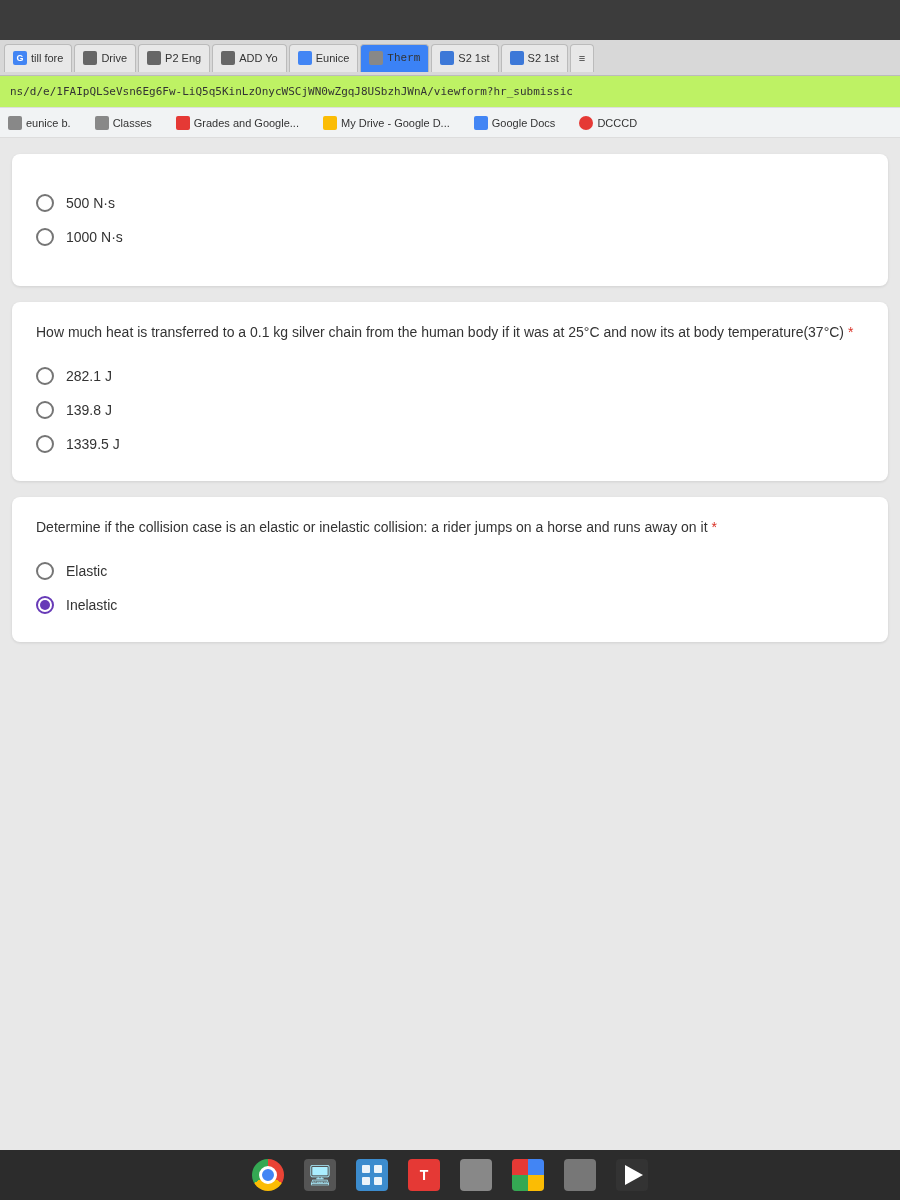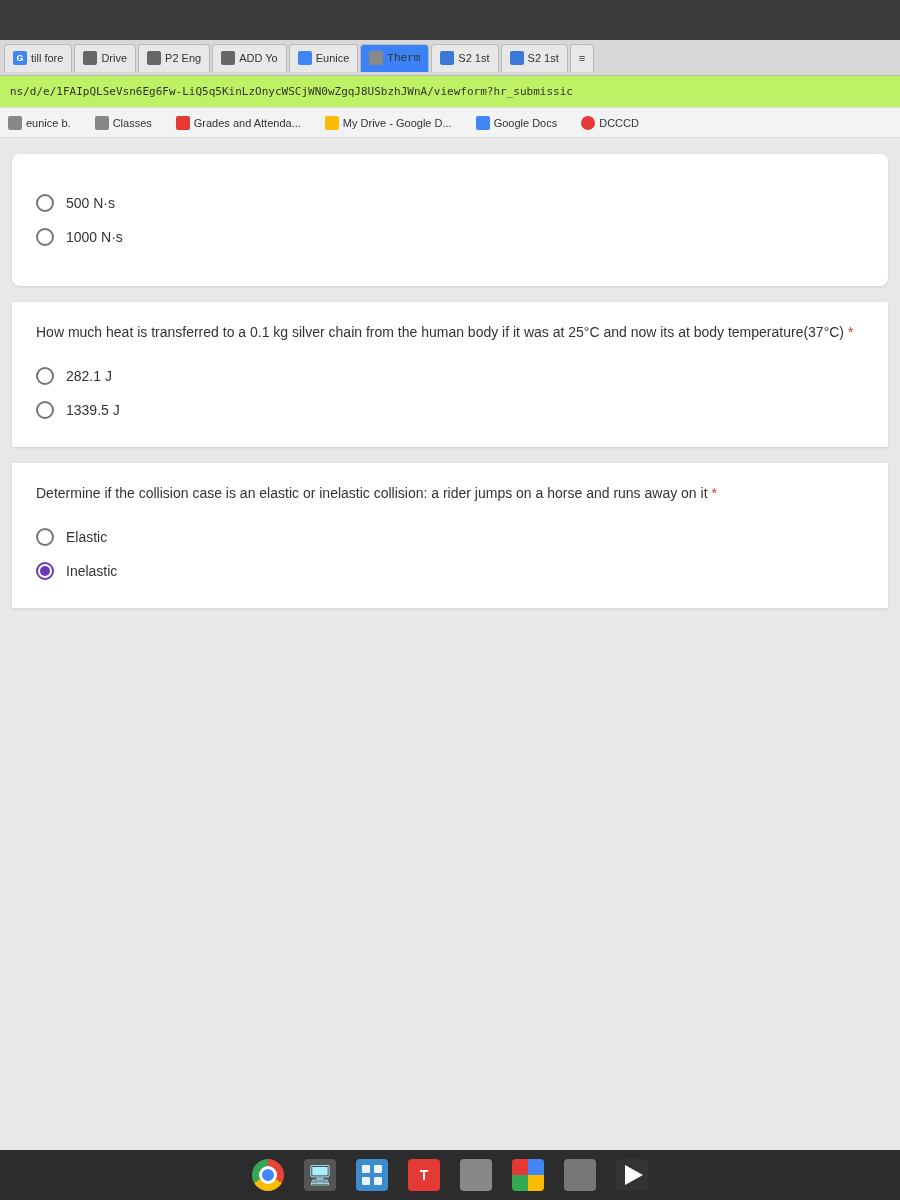--- a/index.html
+++ b/index.html
@@ -110,21 +110,21 @@
     .main-content {
       width: 100%;
       background: #e8e8e8;
       padding: 16px 12px;
       flex: 1;
     }
 
     
     .question-card {
       background: #fff;
-      border-radius: 0;
+      border-radius: 8px;
       padding: 20px 24px;
       margin-bottom: 16px;
       box-shadow: 0 1px 3px rgba(0,0,0,0.1);
     }
 
     
     .options-card {
       background: #fff;
       border-radius: 8px;
       padding: 32px 24px;
@@ -285,21 +285,21 @@
   <div class="bookmark-item">
     <div class="bookmark-icon" style="background:#888;"></div>
     <span>eunice b.</span>
   </div>
   <div class="bookmark-item">
     <div class="bookmark-icon" style="background:#888;"></div>
     <span>Classes</span>
   </div>
   <div class="bookmark-item">
     <div class="bookmark-icon" style="background:#e53935;"></div>
-    <span>Grades and Attenda...</span>
+    <span>Grades and Google...</span>
   </div>
   <div class="bookmark-item">
     <div class="bookmark-icon" style="background:#fbbc04;"></div>
     <span>My Drive - Google D...</span>
   </div>
   <div class="bookmark-item">
     <div class="bookmark-icon" style="background:#4285f4;"></div>
     <span>Google Docs</span>
   </div>
   <div class="bookmark-item">
@@ -322,20 +322,24 @@
   </div>
 
   <div class="question-card">
     <div class="question-text">
       <span>How much heat is transferred to a 0.1 kg silver chain from the human body if it was at 25°C and now its at body temperature(37°C)</span>
       <span style="color:#d93025;"> *</span>
     </div>
     <div class="radio-option">
       <div class="radio-circle"></div>
       <span>282.1 J</span>
+    </div>
+    <div class="radio-option">
+      <div class="radio-circle"></div>
+      <span>139.8 J</span>
     </div>
     <div class="radio-option">
       <div class="radio-circle"></div>
       <span>1339.5 J</span>
     </div>
   </div>
 
   <div class="question-card">
     <div class="question-text">
       <span>Determine if the collision case is an elastic or inelastic collision: a rider jumps on a horse and runs away on it</span>

